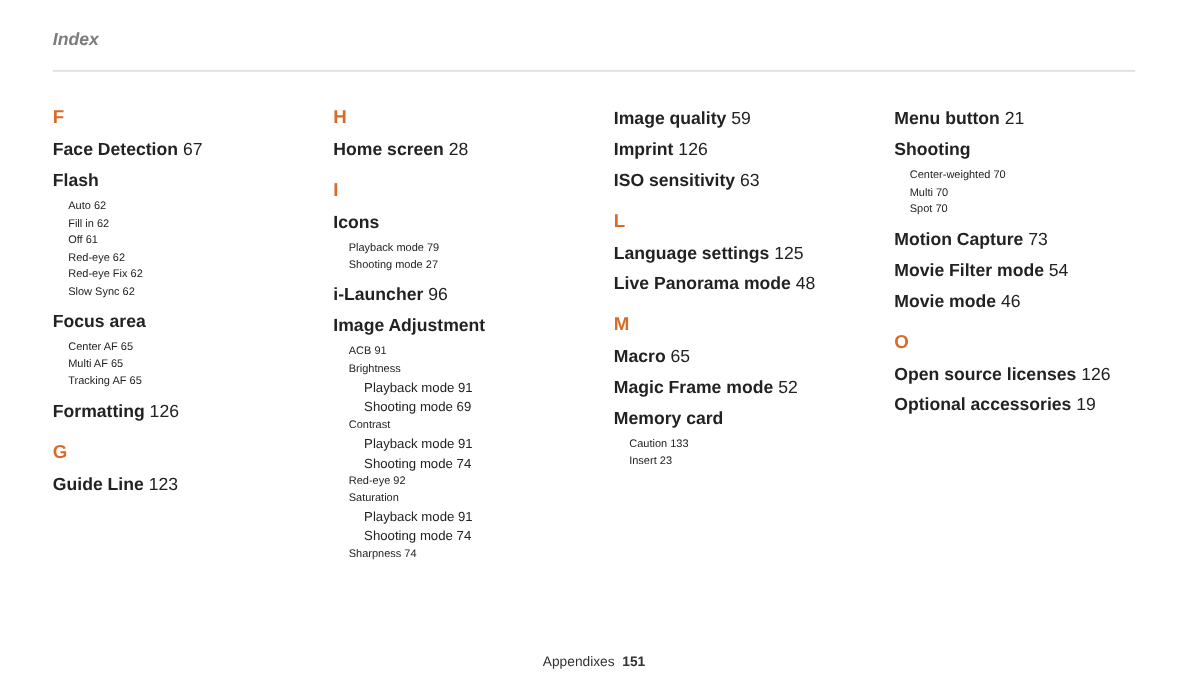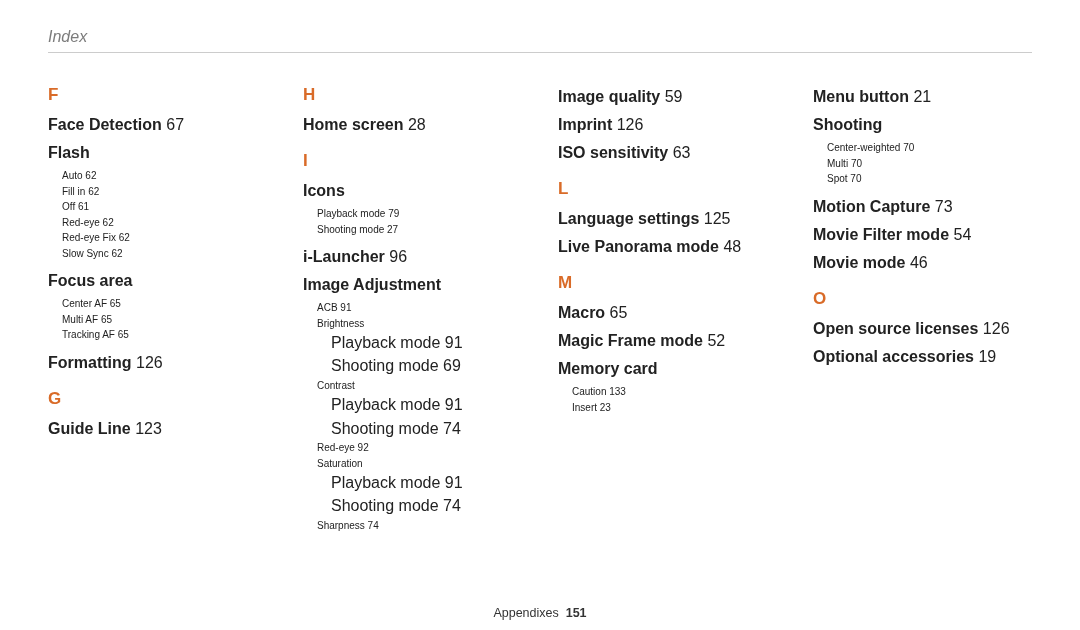--- a/index.html
+++ b/index.html
@@ -9,22 +9,22 @@
     height: 630px;
     padding: 28px 48px 20px 48px;
     color: #222;
     position: relative;
     background: #fff;
   }
   .page-title {
     font-size: 16px;
     font-style: italic;
     color: #7c7c7c;
-    font-weight: 400;
-    padding-bottom: 6px;
+    font-weight: 700;
+    padding-bottom: 18px;
     border-bottom: 1px solid #ccc;
     margin-bottom: 32px;
   }
   .columns {
     display: flex;
     gap: 36px;
   }
   .col { flex: 1; }
   .letter {
     color: #d96b28;
@@ -41,29 +41,29 @@
     margin-bottom: 4px;
   }
   .entry-bold .pg { font-weight: 400; }
   .sub1 {
     font-size: 10px;
     line-height: 1.45;
     padding-left: 14px;
     margin-bottom: 1px;
   }
   .sub2 {
-    font-size: 16px;
+    font-size: 12px;
     line-height: 1.4;
     padding-left: 28px;
     margin-bottom: 1px;
   }
   .group { margin-bottom: 8px; }
   .footer {
     position: absolute;
-    bottom: 10px;
+    bottom: 22px;
     left: 0;
     width: 1080px;
     text-align: center;
     font-size: 12.5px;
     color: #333;
   }
   .footer .pgnum { font-weight: 700; }
 </style>
 </head>
 <body>

